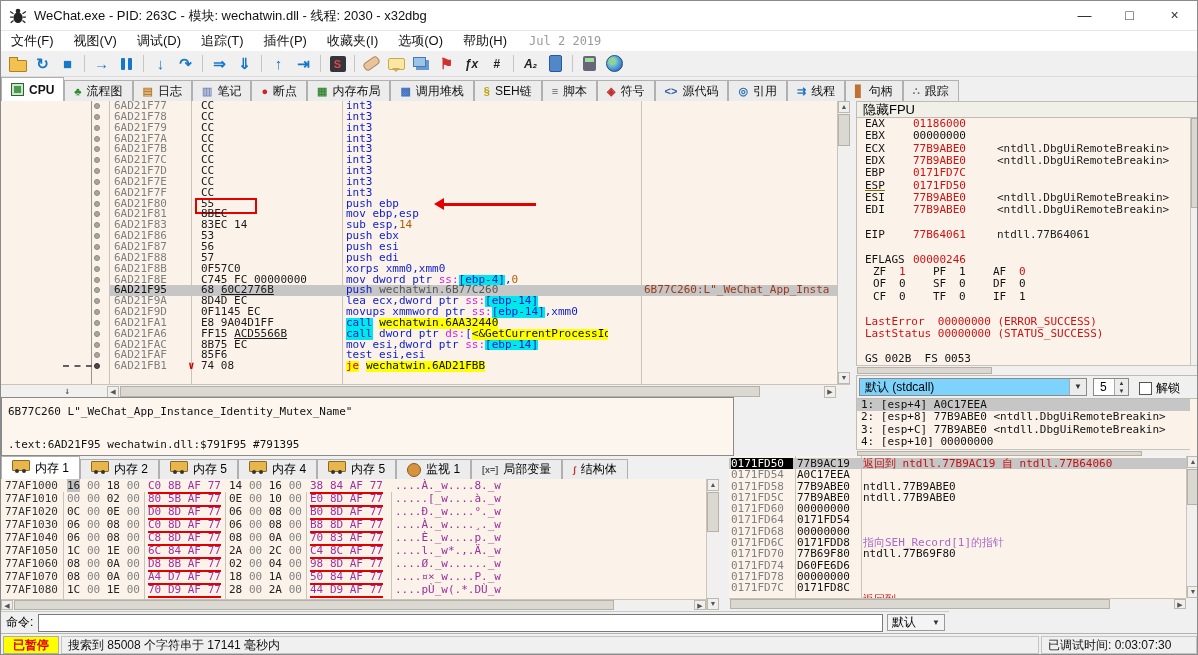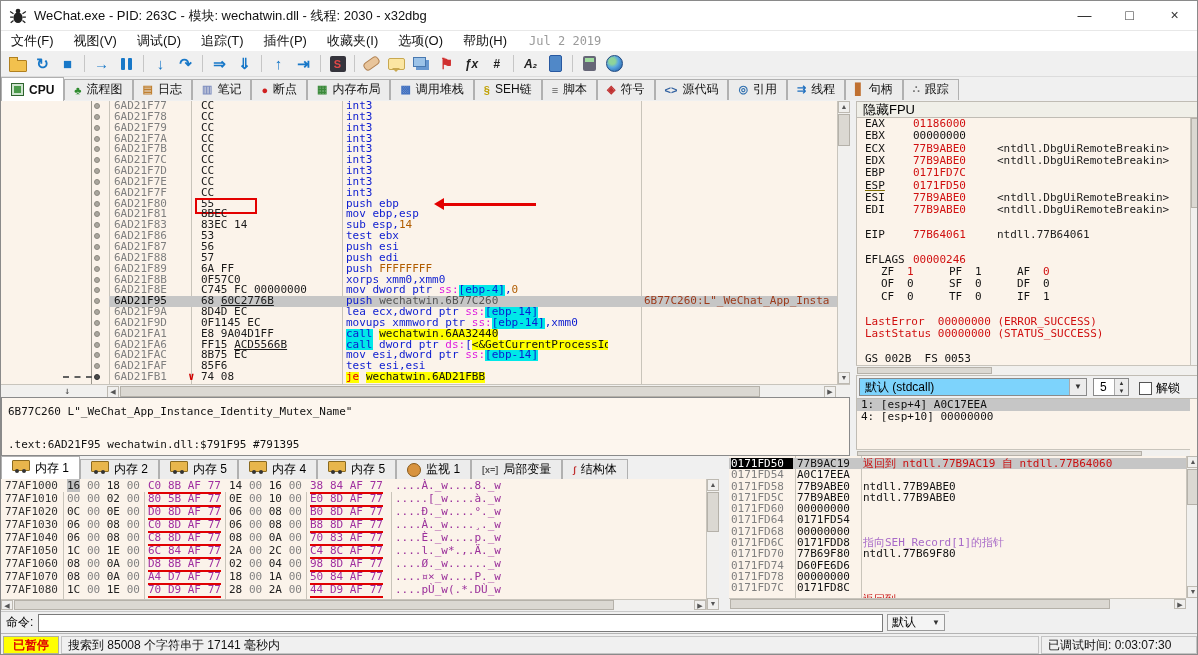--- a/index.html
+++ b/index.html
@@ -25,21 +25,21 @@
   .i-s{width:16px;height:16px;background:#35343c;color:#e04848;font-weight:bold;font-size:11px;text-align:center;line-height:16px;border-radius:2px;font-style:normal}
   .i-patch{width:15px;height:7px;background:#e8c49a;border:1px solid #b08050;border-radius:4px;transform:rotate(-35deg)}
   .i-bubble{width:15px;height:10px;background:#fbe6a2;border:1px solid #c8a850;border-radius:2px;position:relative}
   .i-bubble::after{content:"";position:absolute;left:3px;bottom:-7px;border:4px solid transparent;border-top-color:#c8a850}
   .i-tags{width:11px;height:8px;background:#9cc3e8;border:1px solid #4878b0;box-shadow:3px 3px 0 #6898d0;margin:-3px 4px 0 0}
   .i-phone{width:11px;height:15px;background:#5088c8;border:1px solid #2858a0;border-radius:2px}
   .i-calc{width:13px;height:15px;background:#667;border-radius:2px;position:relative}
   .i-calc::before{content:"";position:absolute;left:2px;top:2px;width:9px;height:4px;background:#9fdc9f}
   .i-globe{width:15px;height:15px;border-radius:50%;background:radial-gradient(circle at 35% 35%,#8ed49a 0 22%,#5aa8e0 45%,#2860a8 90%);border:1px solid #1e4880}
   
-  .tabbar{position:absolute;left:0;top:76px;width:100%;height:24px;background:#f0f0f0;display:flex;align-items:center}
+  .tabbar{position:absolute;left:0;top:76px;width:100%;height:24px;background:#f0f0f0;display:flex;align-items:flex-end}
   .tab{display:flex;align-items:center;height:20px;padding:0 9px;font-size:12px;border:1px solid #b0b0b0;border-bottom:none;background:#ececec;color:#111;white-space:nowrap}
   .tab.sel{background:#fff;height:23px;font-weight:bold}
   .tico{margin-right:5px;font-size:11px;font-weight:bold;display:inline-flex;align-items:center}
   .ti-chip{width:11px;height:11px;background:#4a9a4a;border:1px solid #2e642e;box-shadow:inset 0 0 0 2px #cfe4cf}
   
   .disasm{position:absolute;left:0;top:100px;width:836px;height:283px;background:#fbf3ea;overflow:hidden}
   .colsep{position:absolute;top:0;bottom:0;width:1px;background:#c9c4ba}
   .drow{position:relative;height:10.85px;font:11px/10.85px "DejaVu Sans Mono",monospace;white-space:pre}
   .drow.sel::before{content:"";position:absolute;left:108px;right:0;top:0;bottom:0;background:#c6c6c6}
   .dot{position:absolute;left:93px;top:2px;width:6px;height:6px;border-radius:50%;background:#aaa69e;border:1px solid #8d897f;box-sizing:border-box}
@@ -57,32 +57,32 @@
   .redbox{position:absolute;left:194px;top:-1px;width:58px;height:12px;border:2px solid #e30000}
   .redarrow{position:absolute;left:437px;top:4px;width:98px;height:3px;background:#e30000}
   .redarrow::before{content:"";position:absolute;left:-10px;top:-5px;border:6px solid transparent;border-right:10px solid #e30000}
   .jdash{position:absolute;left:62px;top:4px;width:29px;border-top:2px dashed #606060}
   
   .sb{position:absolute;background:#f1f0ee;box-sizing:border-box}
   .sbbtn{position:absolute;width:12px;height:12px;background:#f0efed;border:1px solid #bdb9b1;box-sizing:border-box;color:#555;font-size:7px;line-height:10px;text-align:center}
   .sbthumb{position:absolute;background:#dbd8d2;border:1px solid #b5b1a9;box-sizing:border-box}
   .contarrow{position:absolute;left:63px;top:384px;color:#444;font-size:10px;font-family:"DejaVu Sans Mono",monospace}
   
-  .infobox{position:absolute;left:0;top:396px;width:849px;height:59px;background:#fdf6ee;border:1px solid #8a8a8a;box-sizing:border-box;font:11px "DejaVu Sans Mono",monospace;color:#111}
+  .infobox{position:absolute;left:0;top:396px;width:733px;height:59px;background:#fdf6ee;border:1px solid #8a8a8a;box-sizing:border-box;font:11px "DejaVu Sans Mono",monospace;color:#111}
   .info1{position:absolute;left:6px;top:7px}.info2{position:absolute;left:6px;top:40px}
   
   .regs{position:absolute;left:855px;top:100px;width:343px;height:355px;background:#fbf3ea}
   .fpuhdr{position:absolute;left:0;top:0;width:100%;height:17px;background:#f0efe8;border:1px solid #c0bcb4;box-sizing:border-box;font-size:13px;padding-left:6px;line-height:15px}
   .regrows{position:absolute;left:0;top:17px;width:334px;height:247px;overflow:hidden;font:11px/12.35px "DejaVu Sans Mono",monospace;white-space:pre;border-left:1px solid #c0bcb4;box-sizing:border-box}
   .rrow{position:relative;height:12.35px}
   .rl{display:inline-block;min-width:48px;margin-left:8px;color:#111}
   .rl.u{text-decoration:underline;text-decoration-color:#807000}
   .r{color:#d00f0f}.k{color:#111}
   .rc{position:absolute;left:140px;color:#222}
-  .fl{display:inline-block;width:26px;margin-left:24px;color:#111}
+  .fl{display:inline-block;width:26px;margin-left:16px;color:#111}
   .fv{display:inline-block;width:18px}
   .rt{margin-left:8px}
   .regctl{position:absolute;left:0;top:274px;width:343px;height:24px;background:#f0f0f0;border:1px solid #c0bcb4;box-sizing:border-box}
   .combo{position:absolute;left:2px;top:2px;width:228px;height:18px;background:#7dd3fc;border:1px solid #8a8a8a;font-size:12px;padding-left:5px;line-height:16px;box-sizing:border-box}
   .combo .arr{position:absolute;right:0;top:0;width:16px;height:100%;background:#ececec;border-left:1px solid #aaa;text-align:center;font-size:8px;line-height:16px;color:#333}
   .spin{position:absolute;left:236px;top:2px;width:36px;height:18px;background:#fff;border:1px solid #8a8a8a;font-size:12px;padding-left:6px;line-height:16px;box-sizing:border-box}
   .spin .ud{position:absolute;right:0;top:0;width:13px;height:100%;border-left:1px solid #aaa;background:#ececec;font-size:6px;line-height:8px;text-align:center;color:#333}
   .chk{position:absolute;left:282px;top:4px;display:flex;align-items:center;font-size:12px}
   .chk i{width:11px;height:11px;background:#fff;border:1px solid #555;margin-right:4px}
   .args{position:absolute;left:0;top:298px;width:334px;height:50px;background:#fbf3ea;border-left:1px solid #c0bcb4;box-sizing:border-box;font:11px/12.3px "DejaVu Sans Mono",monospace;white-space:pre;overflow:hidden}
@@ -304,24 +304,23 @@
       <div class="drow"><span class="dot"></span><span class="da">6AD21F79</span><span class="db"><span class="">CC</span></span><span class="di"><span class="c-m">int3</span></span></div>
       <div class="drow"><span class="dot"></span><span class="da">6AD21F7A</span><span class="db"><span class="">CC</span></span><span class="di"><span class="c-m">int3</span></span></div>
       <div class="drow"><span class="dot"></span><span class="da">6AD21F7B</span><span class="db"><span class="">CC</span></span><span class="di"><span class="c-m">int3</span></span></div>
       <div class="drow"><span class="dot"></span><span class="da">6AD21F7C</span><span class="db"><span class="">CC</span></span><span class="di"><span class="c-m">int3</span></span></div>
       <div class="drow"><span class="dot"></span><span class="da">6AD21F7D</span><span class="db"><span class="">CC</span></span><span class="di"><span class="c-m">int3</span></span></div>
       <div class="drow"><span class="dot"></span><span class="da">6AD21F7E</span><span class="db"><span class="">CC</span></span><span class="di"><span class="c-m">int3</span></span></div>
       <div class="drow"><span class="dot"></span><span class="da">6AD21F7F</span><span class="db"><span class="">CC</span></span><span class="di"><span class="c-m">int3</span></span></div>
       <div class="drow"><span class="dot"></span><span class="da">6AD21F80</span><span class="db"><span class="">55</span></span><span class="di"><span class="c-m">push ebp</span></span><i class="redbox"></i><i class="redarrow"></i></div>
       <div class="drow"><span class="dot"></span><span class="da">6AD21F81</span><span class="db"><span class="">8BEC</span></span><span class="di"><span class="c-m">mov ebp,esp</span></span></div>
       <div class="drow"><span class="dot"></span><span class="da">6AD21F83</span><span class="db"><span class="">83EC 14</span></span><span class="di"><span class="c-m">sub esp,</span><span class="c-n">14</span></span></div>
-      <div class="drow"><span class="dot"></span><span class="da">6AD21F86</span><span class="db"><span class="">53</span></span><span class="di"><span class="c-m">test ebx</span></span></div>
+      <div class="drow"><span class="dot"></span><span class="da">6AD21F86</span><span class="db"><span class="">53</span></span><span class="di"><span class="c-m">push ebx</span></span></div>
       <div class="drow"><span class="dot"></span><span class="da">6AD21F87</span><span class="db"><span class="">56</span></span><span class="di"><span class="c-m">push esi</span></span></div>
       <div class="drow"><span class="dot"></span><span class="da">6AD21F88</span><span class="db"><span class="">57</span></span><span class="di"><span class="c-m">push edi</span></span></div>
-      <div class="drow"><span class="dot"></span><span class="da">6AD21F89</span><span class="db"><span class="">6A FF</span></span><span class="di"><span class="c-m">push </span><span class="c-n">FFFFFFFF</span></span></div>
       <div class="drow"><span class="dot"></span><span class="da">6AD21F8B</span><span class="db"><span class="">0F57C0</span></span><span class="di"><span class="c-m">xorps xmm0,xmm0</span></span></div>
       <div class="drow"><span class="dot"></span><span class="da">6AD21F8E</span><span class="db"><span class="">C745 FC 00000000</span></span><span class="di"><span class="c-m">mov dword ptr </span><span class="c-s">ss:</span><span class="c-b">[ebp-4]</span><span class="c-m">,</span><span class="c-n">0</span></span></div>
       <div class="drow sel"><span class="dot"></span><span class="da">6AD21F95</span><span class="db"><span class="">68 </span><span class="bu">60C2776B</span></span><span class="di"><span class="c-m">push </span><span class="c-g">wechatwin.6B77C260</span></span><span class="dc">6B77C260:L"_WeChat_App_Insta</span></div>
       <div class="drow"><span class="dot"></span><span class="da">6AD21F9A</span><span class="db"><span class="">8D4D EC</span></span><span class="di"><span class="c-m">lea ecx,dword ptr </span><span class="c-s">ss:</span><span class="c-b">[ebp-14]</span></span></div>
       <div class="drow"><span class="dot"></span><span class="da">6AD21F9D</span><span class="db"><span class="">0F1145 EC</span></span><span class="di"><span class="c-m">movups xmmword ptr </span><span class="c-s">ss:</span><span class="c-b">[ebp-14]</span><span class="c-m">,xmm0</span></span></div>
       <div class="drow"><span class="dot"></span><span class="da">6AD21FA1</span><span class="db"><span class="">E8 9A04D1FF</span></span><span class="di"><span class="c-c">call</span><span class="c-m"> </span><span class="c-t">wechatwin.6AA32440</span></span></div>
       <div class="drow"><span class="dot"></span><span class="da">6AD21FA6</span><span class="db"><span class="">FF15 </span><span class="bu">ACD5566B</span></span><span class="di"><span class="c-c">call</span><span class="c-m"> dword ptr </span><span class="c-s">ds:</span><span class="c-m">[</span><span class="c-t">&lt;&amp;GetCurrentProcessId&gt;]</span></span></div>
       <div class="drow"><span class="dot"></span><span class="da">6AD21FAC</span><span class="db"><span class="">8B75 EC</span></span><span class="di"><span class="c-m">mov esi,dword ptr </span><span class="c-s">ss:</span><span class="c-b">[ebp-14]</span></span></div>
       <div class="drow"><span class="dot"></span><span class="da">6AD21FAF</span><span class="db"><span class="">85F6</span></span><span class="di"><span class="c-m">test esi,esi</span></span></div>
       <div class="drow"><span class="dot dark"></span><span class="da">6AD21FB1</span><span class="db"><span class="jv">∨</span><span class="">74 08</span></span><span class="di"><span class="c-j">je</span><span class="c-m"> </span><span class="c-t">wechatwin.6AD21FBB</span></span><i class="jdash"></i></div>
@@ -364,21 +363,21 @@
       </div>
       <div class="spin">
         <span>5</span>
         <span class="ud">▲<br>▼</span>
       </div>
       <div class="chk">
         <i></i>
         <span>解锁</span>
       </div>
     </div>
-    <div class="args" id="args"><div class="arow sel">1: [esp+4] A0C17EEA</div><div class="arow">4: [esp+10] 00000000</div></div>
+    <div class="args" id="args"><div class="arow sel">1: [esp+4] A0C17EEA</div><div class="arow">2: [esp+8] 77B9ABE0 &lt;ntdll.DbgUiRemoteBreakin&gt;</div><div class="arow">3: [esp+C] 77B9ABE0 &lt;ntdll.DbgUiRemoteBreakin&gt;</div><div class="arow">4: [esp+10] 00000000</div></div>
 
     <div class="sb" style="left:0;top:348px;width:334px;height:7px;border-top:1px solid #c8c4bc">
       <span class="sbthumb" style="left:1px;top:1px;width:285px;height:5px"></span>
     </div>
   </div>
 
   <div class="dtabs" id="dtabs">
       <div class="dtab sel">
         <span class="i-truck"></span>
         <span>内存 1</span>

